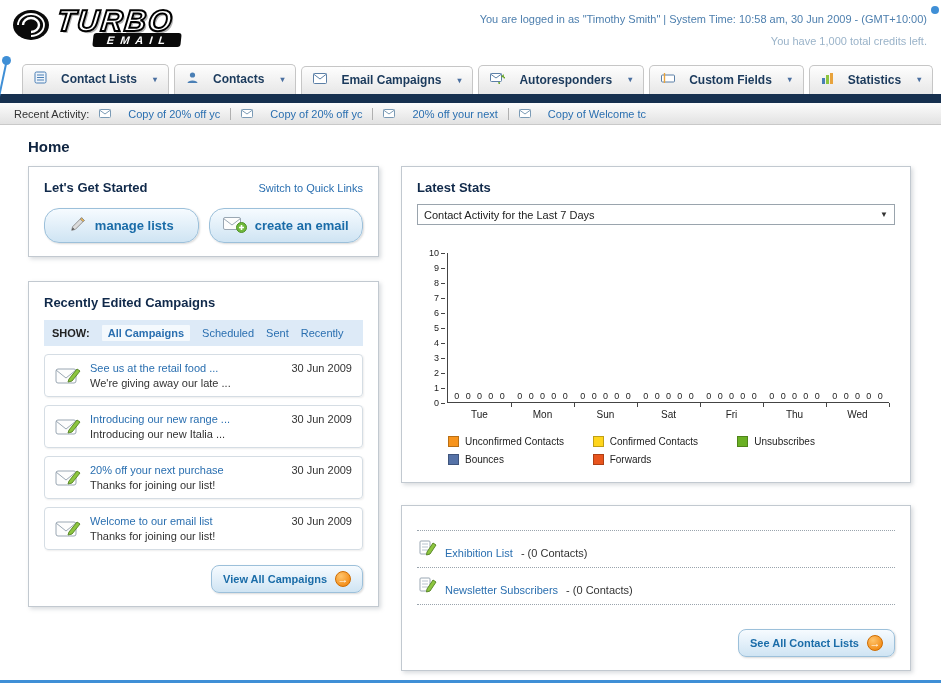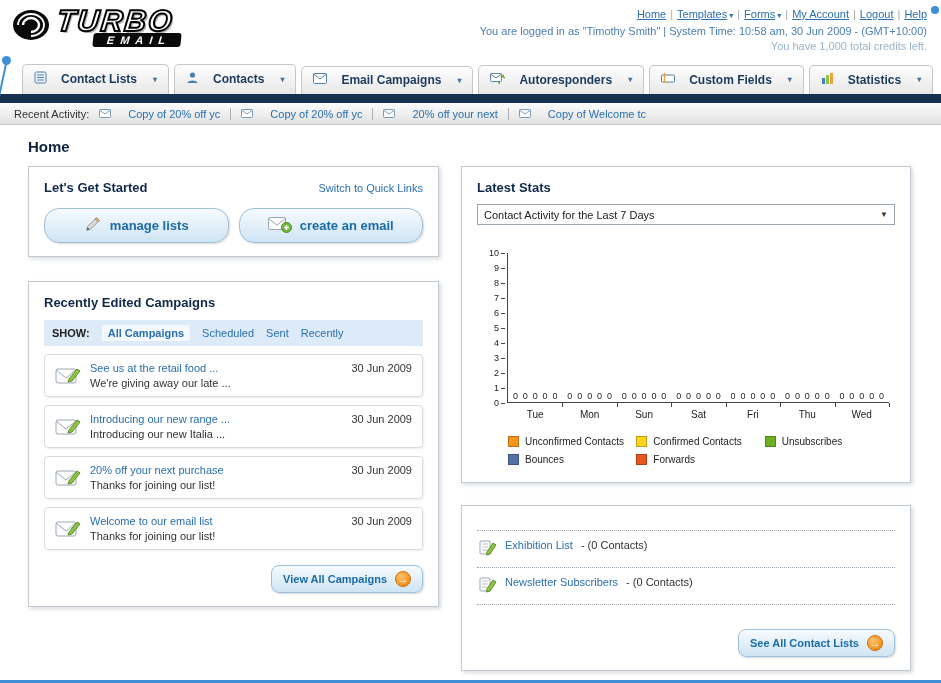--- a/index.html
+++ b/index.html
@@ -15,21 +15,21 @@
   .logo-turbo { font-style: italic; font-weight: bold; font-size: 30px; letter-spacing: 2px; color: #fff;
     -webkit-text-stroke: 2px #000; text-shadow: 2px 2px 0 #b5b5b5; transform: skew(-6deg); line-height: 30px; }
   .logo-email { background: #0a0a0a; color: #fff; display: inline-block; font-size: 11px; font-weight: bold;
     font-style: italic; letter-spacing: 6px; padding: 1px 10px 1px 14px; border-radius: 3px;
     transform: skew(-6deg); margin-top: -3px; margin-left: 36px; align-self: flex-start; }
   .header-right { text-align: right; font-size: 11px; padding-top: 4px; }
   .top-links a { color: #2a6fb0; text-decoration: underline; font-size: 11px; }
   .chev { font-size: 8px; color: #2a6fb0; display: inline-block; margin-left: 2px; }
   .sep { color: #aaa; margin: 0 4px; font-size: 11px; }
   .status { color: #4d7fae; margin-top: 5px; }
-  .credits { color: #9ab3c9; margin-top: 3px; }
+  .credits { color: #9ab3c9; margin-top: 10px; }
 
   
   .main-nav { display: flex; align-items: flex-end; gap: 5px; padding: 2px 0 0 22px; }
   .nav-tab { display: flex; align-items: center; gap: 14px; padding: 6px 11px 7px;
     background: linear-gradient(#fefefe, #e7e7e7); border: 1px solid #c6c6c6; border-bottom: none;
     border-radius: 5px 5px 0 0; font-size: 12px; font-weight: bold; color: #1b3a5c; cursor: pointer; }
   .nav-tab .chev { color: #4a6fa0; }
   .dark-bar { height: 9px; background: #16304f; }
 
   
@@ -37,21 +37,21 @@
     border-bottom: 1px solid #c9c9c9; padding: 0 14px; font-size: 11px; gap: 10px; }
   .activity-label { color: #333; }
   .activity-item { display: flex; align-items: center; gap: 17px; color: #2a6fb0; padding-right: 10px;
     border-right: 1px solid #b0b0b0; cursor: pointer; }
   .activity-item:last-child { border-right: none; }
 
   .page-title { font-size: 15px; font-weight: bold; color: #0f2440; margin: 13px 0 11px 28px; }
 
   
   .columns { display: flex; gap: 22px; padding: 0 30px 0 28px; align-items: flex-start; }
-  .left-col { width: 411px; flex: none; display: flex; flex-direction: column; gap: 24px; justify-content: space-between; }
+  .left-col { width: 351px; flex: none; display: flex; flex-direction: column; gap: 24px; justify-content: space-between; }
   .right-col { flex: 1; display: flex; flex-direction: column; gap: 22px; }
   .panel { background: #fff; border: 1px solid #c2c9d0; box-shadow: 2px 2px 4px rgba(120,130,140,0.28); padding: 13px 15px; }
   .panel-title { font-size: 13px; font-weight: bold; color: #10294a; }
 
   
   .gs-head { display: flex; justify-content: space-between; align-items: baseline; }
   .switch-link { font-size: 11px; color: #2a6fb0; }
   .gs-buttons { display: flex; gap: 10px; margin-top: 13px; }
   .big-btn { flex: 1; height: 35px; display: flex; align-items: center; justify-content: center; gap: 8px;
     background: linear-gradient(#f6fbff, #cfe4f3); border: 1px solid #9cc0da; border-radius: 15px;
@@ -93,21 +93,21 @@
   .x-labels-row { display: flex; }
   .y-spacer { width: 25px; flex: none; }
   .x-labels { flex: 1; display: flex; }
   .xlabel { flex: 1; text-align: center; font-size: 10px; color: #222; padding-top: 6px; }
   .legend { display: grid; grid-template-columns: repeat(3, 1fr); gap: 7px 4px; margin: 16px 0 4px 25px; max-width: 430px; }
   .legend-item { display: flex; align-items: center; gap: 6px; font-size: 10px; color: #222; }
   .swatch { width: 11px; height: 11px; border: 1px solid rgba(0,0,0,0.25); flex: none; }
 
   
   .cl-list { margin-top: 11px; }
-  .cl-item { display: flex; align-items: flex-start; gap: 8px; padding: 8px 2px; border-bottom: 1px dotted #9aa4ad; font-size: 11px; }
+  .cl-item { display: flex; align-items: flex-end; gap: 8px; padding: 8px 2px; border-bottom: 1px dotted #9aa4ad; font-size: 11px; }
   .cl-item:first-child { border-top: 1px dotted #9aa4ad; }
   .cl-name { color: #2a6fb0; }
   .cl-suffix { color: #333; }
   .contact-panel .panel-actions { margin-top: 24px; }
 
   
   .dot-left { position: absolute; left: 2px; top: 56px; width: 9px; height: 9px; border-radius: 50%; background: #3f8fd6; }
   .line-left { position: absolute; left: 5px; top: 64px; width: 2px; height: 42px; background: #3f8fd6;
     transform: rotate(12deg); transform-origin: top center; }
   .dot-right { position: absolute; right: 2px; top: 6px; width: 8px; height: 8px; border-radius: 50%; background: #3f8fd6; }
@@ -130,23 +130,20 @@
           <path d="M11 19 a8 7 0 1 1 8 7" stroke="#fff" stroke-width="2.4" fill="none"></path>
           <path d="M6 19 a13 11 0 1 1 13 11" stroke="#fff" stroke-width="1.8" fill="none"></path>
         </svg>
       </span>
       <div class="logo-text">
         <div class="logo-turbo">TURBO</div>
         <div class="logo-email">EMAIL</div>
       </div>
     </div>
     <div class="header-right">
-      <div class="top-links">
-        <a>Home</a><span class="sep">|</span><a><span>Templates</span><span class="chev">▾</span></a><span class="sep">|</span><a><span>Forms</span><span class="chev">▾</span></a><span class="sep">|</span><a>My Account</a><span class="sep">|</span><a>Logout</a><span class="sep">|</span><a>Help</a>
-      </div>
       <div class="status">You are logged in as "Timothy Smith" | System Time: 10:58 am, 30 Jun 2009 - (GMT+10:00)</div>
       <div class="credits">You have 1,000 total credits left.</div>
     </div>
   </div>
 
   <div class="main-nav">
     <div class="nav-tab">
       <span><svg width="13" height="13" viewBox="0 0 13 13">
             <rect x="1" y="1" width="11" height="11" rx="1.5" fill="#eef4fa" stroke="#4a7fb5"></rect>
             <line x1="3" y1="4" x2="10" y2="4" stroke="#4a7fb5"></line>

